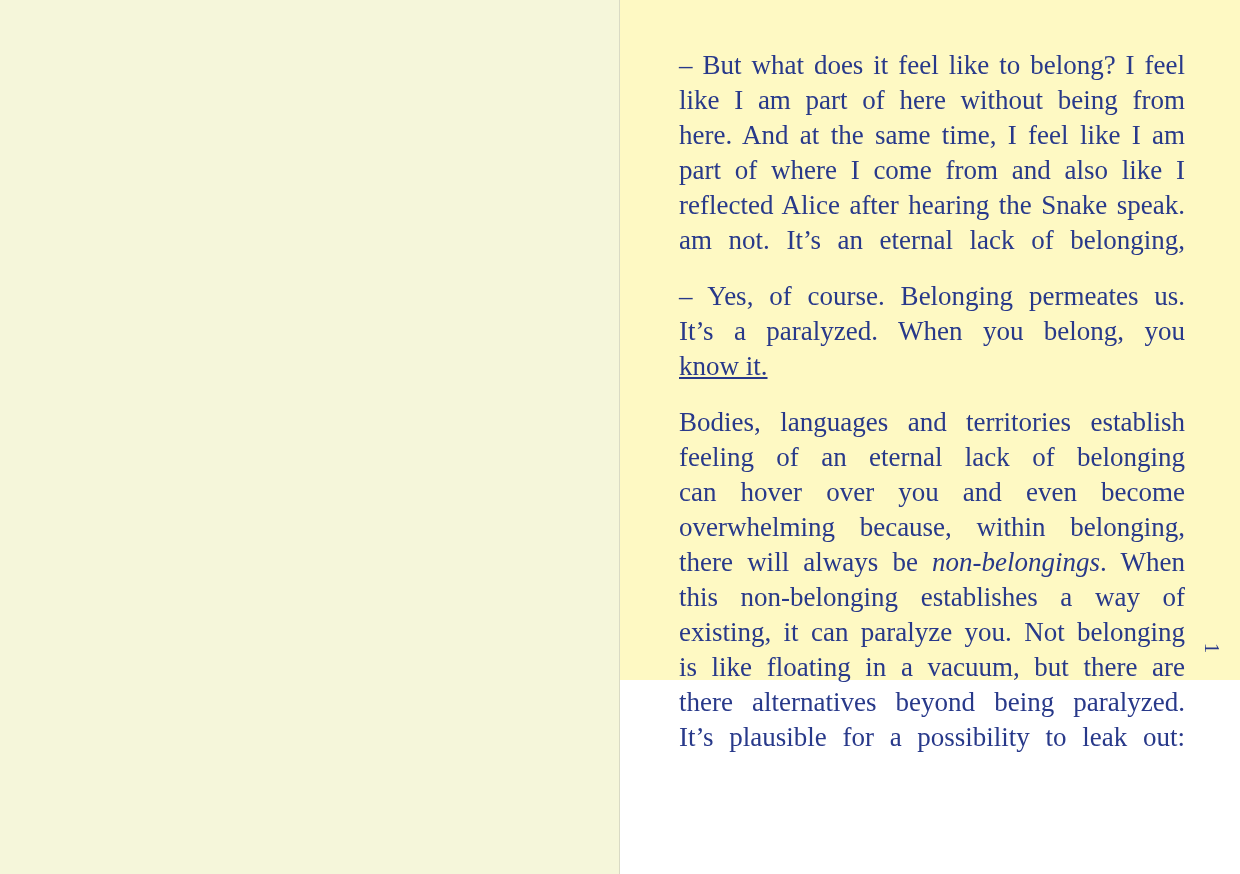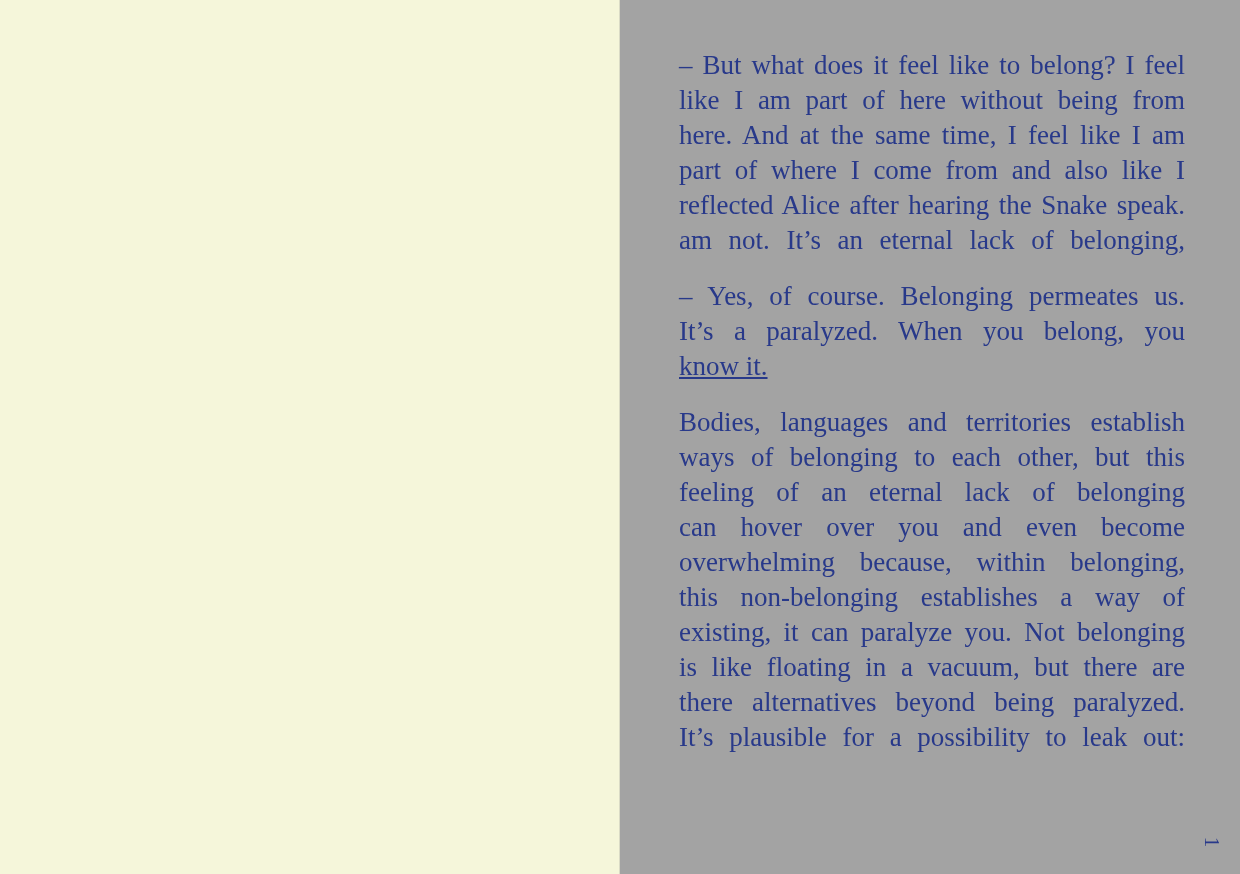--- a/index.html
+++ b/index.html
@@ -10,22 +10,22 @@
     overflow: hidden;
   }
   .page-left {
     width: 620px;
     height: 874px;
     background: #f5f6da;
     border-right: 1px solid #d9dac5;
   }
   .page-right {
     flex: 1;
-    height: 874px;
-    background: #a3a3a3;
+    height: 680px;
+    background: #fef9c3;
     position: relative;
     padding: 48px 35px 0 59px;
   }
   .text-block {
     width: 506px;
     color: #28398a;
     font-size: 27px;
     line-height: 35px;
   }
   .para { margin-bottom: 21px; }
@@ -66,24 +66,24 @@
         <div class="line"><span>reflected Alice after hearing the Snake speak.</span></div>
         <div class="line"><span>am not. It’s an eternal lack of belonging,</span></div>
       </div>
       <div class="para">
         <div class="line"><span>– Yes, of course. Belonging permeates us.</span></div>
         <div class="line"><span>It’s a paralyzed. When you belong, you</span></div>
         <div class="line short"><span>know it.</span></div>
       </div>
       <div class="para">
         <div class="line"><span>Bodies, languages and territories establish</span></div>
-        <div class="line"><span>ways of belonging to each other, but this</span></div>
         <div class="line"><span>feeling of an eternal lack of belonging</span></div>
         <div class="line"><span>can hover over you and even become</span></div>
         <div class="line"><span>overwhelming because, within belonging,</span></div>
+        <div class="line"><span>there will always be </span><em>non-belongings</em><span>. When</span></div>
         <div class="line"><span>this non-belonging establishes a way of</span></div>
         <div class="line"><span>existing, it can paralyze you. Not belonging</span></div>
         <div class="line"><span>is like floating in a vacuum, but there are</span></div>
         <div class="line"><span>there alternatives beyond being paralyzed.</span></div>
         <div class="line"><span>It’s plausible for a possibility to leak out:</span></div>
       </div>
     </div>
   <div class="folio">1</div>
 </div>
 

